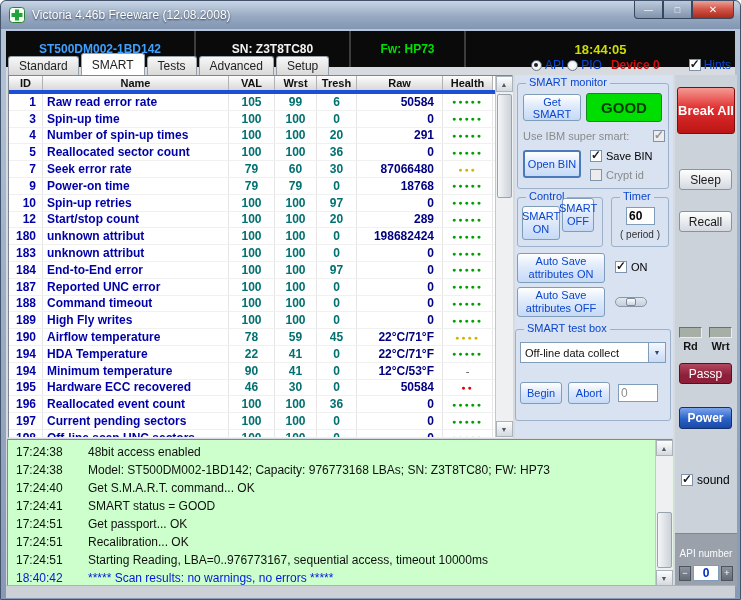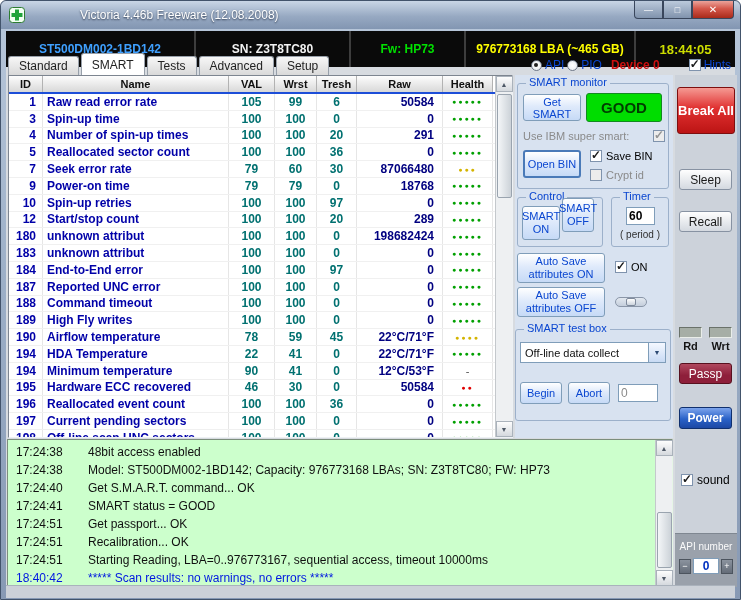--- a/index.html
+++ b/index.html
@@ -4,21 +4,21 @@
 <style>
   *{box-sizing:border-box;margin:0;padding:0;}
   html,body{width:741px;height:600px;}
   body{font-family:"Liberation Sans",sans-serif;font-size:12px;background:#fff;}
 
   .window{position:relative;width:741px;height:600px;overflow:hidden;border:1px solid #42536b;border-radius:6px 6px 0 0;
     background:linear-gradient(180deg,#b9c8db 0%,#9db0c8 45%,#8799b4 100%);}
 
   
   .titlebar{position:absolute;top:0;left:0;right:0;height:28px;display:flex;align-items:center;padding:0 8px;
-    border-radius:6px 6px 0 0;background:linear-gradient(180deg,#c9d6e6,#97a9c2 55%,#8296b2);gap:48px;}
+    border-radius:6px 6px 0 0;background:linear-gradient(180deg,#c9d6e6,#97a9c2 55%,#8296b2);}
   .title-text{color:#fff;font-size:12px;margin-left:7px;text-shadow:0 1px 2px rgba(10,20,40,.75);}
   .winbtns{position:absolute;right:6px;top:0;display:flex;}
   .wbtn{width:29px;height:18px;display:flex;align-items:center;justify-content:center;color:#fff;font-size:9px;
     border:1px solid #39465c;border-top:none;background:linear-gradient(180deg,#bccadc,#8093ad);}
   .wbtn:first-child{border-radius:0 0 0 4px;}
   .wbtn.close{width:42px;background:linear-gradient(180deg,#eba39a,#d4574a 45%,#a92a1a);border-radius:0 0 4px 0;font-size:10px;}
 
   
   .client{position:absolute;top:50px;left:5px;right:5px;bottom:1px;background:#d7dbe0;}
 
@@ -49,21 +49,21 @@
   .cb.disabled{background:#ececec;}
   .cb.disabled.checked::after{color:#949494;}
   .chk-row{display:flex;align-items:center;gap:4px;font-size:11px;}
   .blklab{color:#000;}
   .graylab{color:#8a8a8a;}
 
   
   .table-wrap{position:absolute;left:7px;top:74px;width:505px;height:363px;background:#fff;display:flex;
     border:1px solid;border-color:#7d8590 #eef1f4 #eef1f4 #7d8590;}
   .tmain{flex:1;display:flex;flex-direction:column;overflow:hidden;}
-  .thead{display:flex;height:18px;flex:none;border-bottom:2px solid #1d4ed8;}
+  .thead{display:flex;height:18px;flex:none;border-bottom:4px solid #1d4ed8;}
   .thead .c{display:flex;align-items:center;justify-content:center;font-weight:bold;font-size:11px;color:#101010;
     border-right:1px solid #b2b2b2;background:linear-gradient(#fdfdfd,#d8d8d8);}
   .tbody{flex:1;overflow:hidden;}
   .trow{display:flex;height:16.8px;border-bottom:1px solid #f0f0f0;}
   .trow .c{display:flex;align-items:center;overflow:hidden;white-space:nowrap;border-right:1px solid #e6e6e6;font-size:12px;}
   .c.id{width:34px;}
   .c.name{width:186px;}
   .c.val{width:46px;}
   .c.wrst{width:42px;}
   .c.tresh{width:40px;}
@@ -132,21 +132,21 @@
   .recall{left:4px;top:136px;width:53px;height:21px;background:linear-gradient(#fefefe,#d4d9e0);border:1px solid #8792a2;color:#1a1a1a;}
   .rdwrt{position:absolute;left:4px;top:252px;width:56px;}
   .mbars{display:flex;gap:7px;}
   .mbar{width:23px;height:11px;background:#a6aea6;border:1px solid;border-color:#6a726a #e9ede9 #e9ede9 #6a726a;}
   .mlabels{display:flex;gap:7px;margin-top:2px;font-size:11px;font-weight:bold;color:#141414;}
   .mlabels span{width:23px;text-align:center;}
   .passp{left:4px;top:288px;width:53px;height:21px;background:linear-gradient(#b0485e,var(--passp_maroon,#8e1f3a) 60%);border:1px solid #58101e;color:#fff;}
   .power{left:4px;top:332px;width:53px;height:22px;background:linear-gradient(#7ca4ec,var(--power_blue,#2a62c8) 55%,#1c48a4);border:1px solid #10306e;color:#fff;font-weight:bold;}
   .soundrow{position:absolute;left:6px;top:398px;font-size:12px;}
   .apiblock{position:absolute;left:0;top:458px;width:62px;height:54px;background:#9aa1ab;border-top:1px solid #7f8791;}
-  .apilabel{padding-top:7px;text-align:center;font-size:10px;color:#fafafa;}
+  .apilabel{padding-top:14px;text-align:center;font-size:10px;color:#fafafa;}
   .apispin{display:flex;justify-content:center;align-items:center;gap:2px;margin-top:6px;}
   .spbtn{width:12px;height:15px;background:linear-gradient(#8b939e,#646c78);border:1px solid #4c545e;color:#fff;font-size:9px;
     display:flex;align-items:center;justify-content:center;}
   .api-input{width:26px;height:16px;text-align:center;color:#0030c0;font-weight:bold;}
 
   
   .log{position:absolute;left:6px;top:438px;width:666px;height:148px;background:var(--log_green,#ccffcc);display:flex;
     border:1px solid;border-color:#7c8e7c #e6f6e6 #e6f6e6 #7c8e7c;}
   .loglines{flex:1;overflow:hidden;padding:3px 0 0 8px;}
   .logline{display:flex;height:18px;align-items:center;font-size:12px;color:#101010;}
@@ -174,21 +174,20 @@
       <div class="wbtn close">✕</div>
     </div>
   </div>
 
   <div class="client"></div>
 
   <div class="infobar">
     <div class="seg seg-model">ST500DM002-1BD142</div>
     <div class="seg seg-sn">SN: Z3T8TC80</div>
     <div class="seg seg-fw">Fw: HP73</div>
-    <div class="seg seg-cap">976773168 LBA (~465 GB)</div>
     <div class="seg seg-clock">18:44:05</div>
   </div>
 
   <div class="tabstrip">
     <div class="tablist">
         <div class="tab">Standard</div>
         <div class="tab active">SMART</div>
         <div class="tab">Tests</div>
         <div class="tab">Advanced</div>
         <div class="tab">Setup</div>

